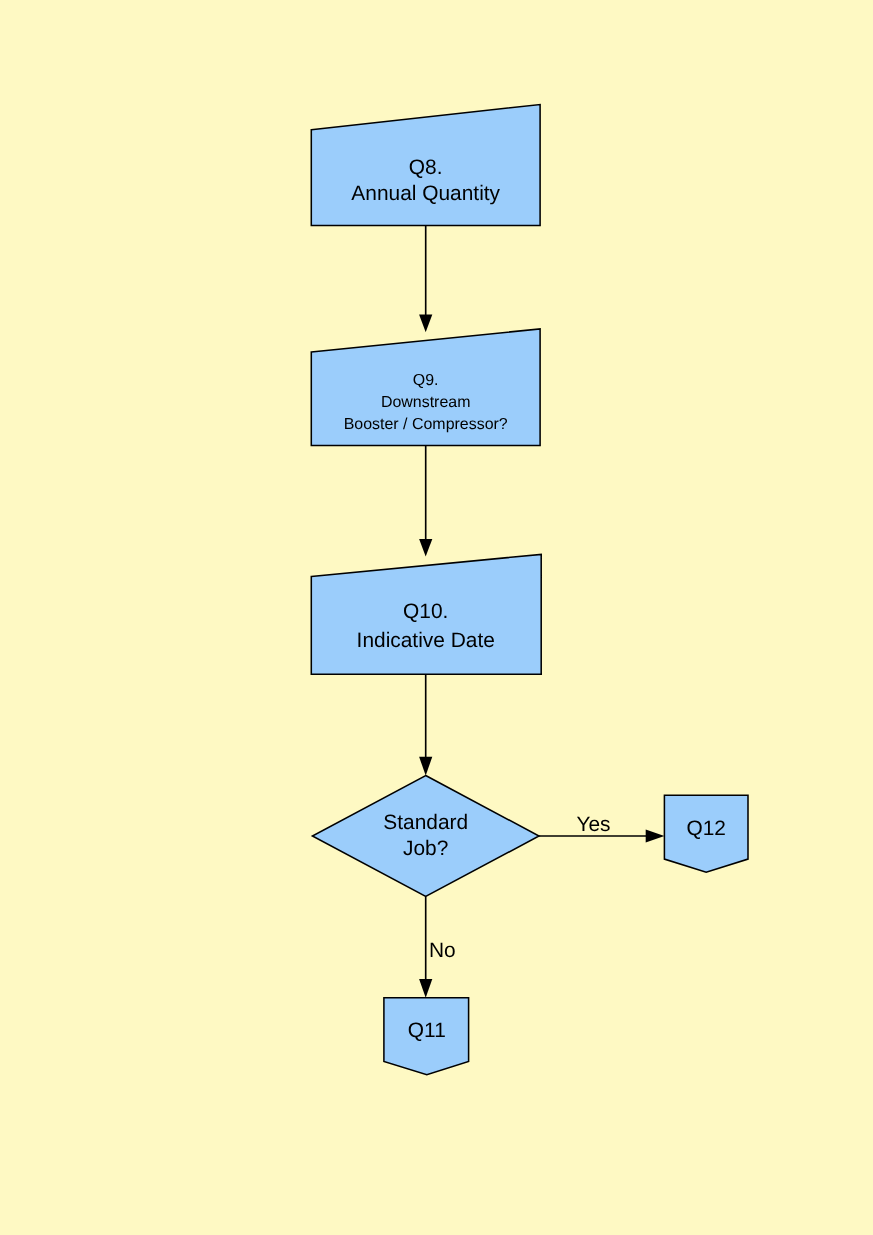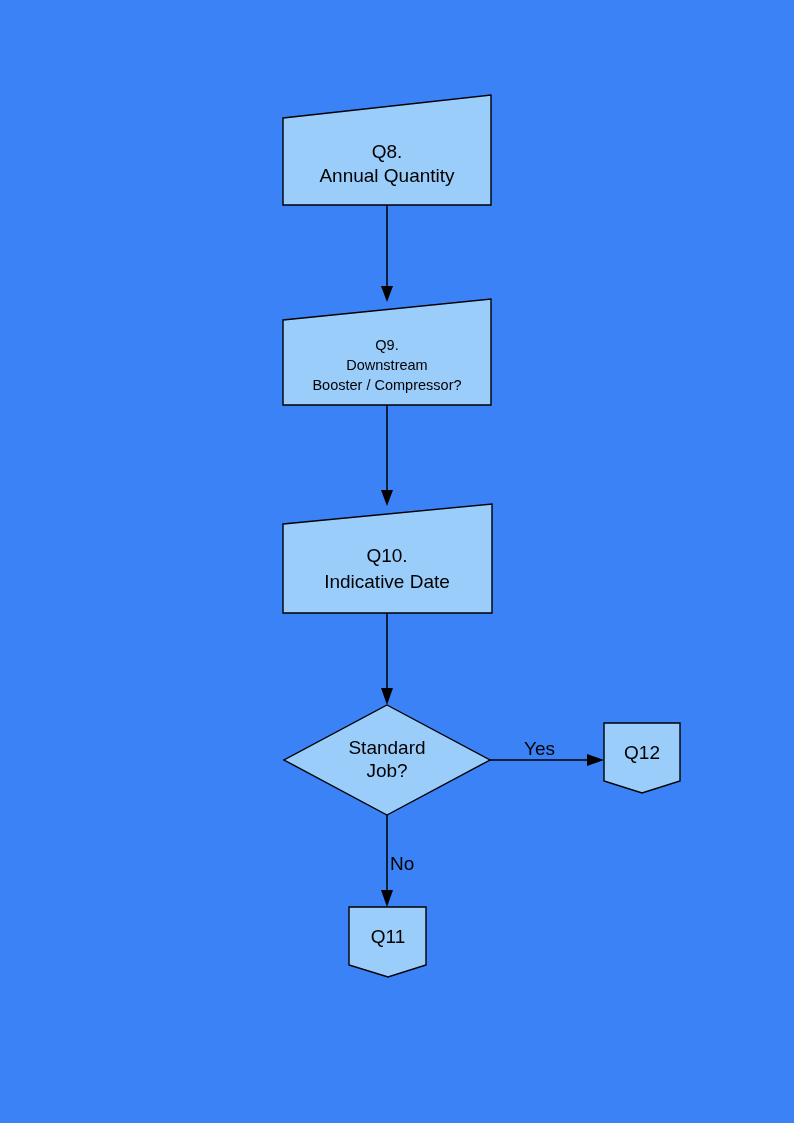--- a/index.html
+++ b/index.html
@@ -11,21 +11,21 @@
   body {
     width: 794px;
     height: 1123px;
     font-family: "Liberation Sans", sans-serif;
     overflow: hidden;
   }
   #flow-root {
     position: relative;
     width: 794px;
     height: 1123px;
-    background: #3b82f6;
+    background: #fef9c3;
   }
   svg.flow-canvas {
     position: absolute;
     top: 0;
     left: 0;
     width: 794px;
     height: 1123px;
     display: block;
   }
   .node-shape {

